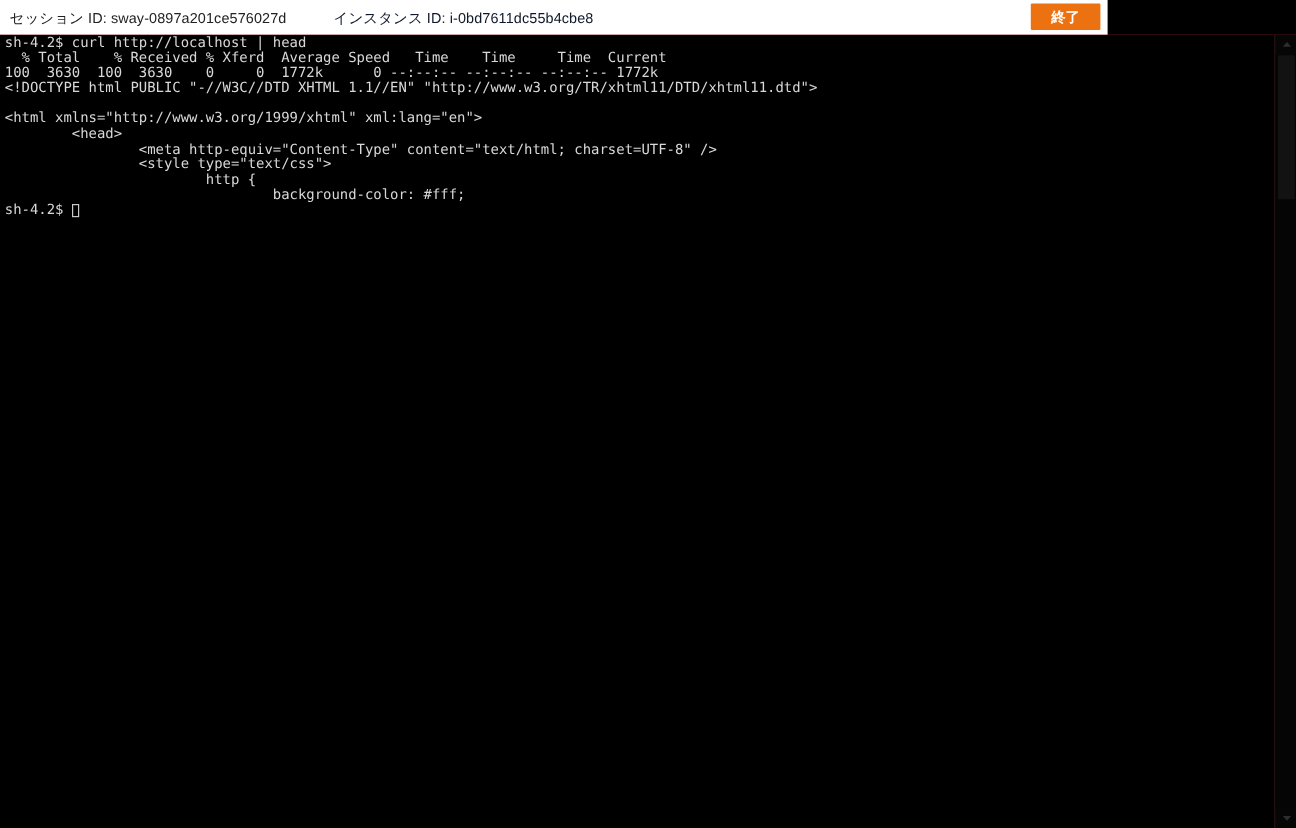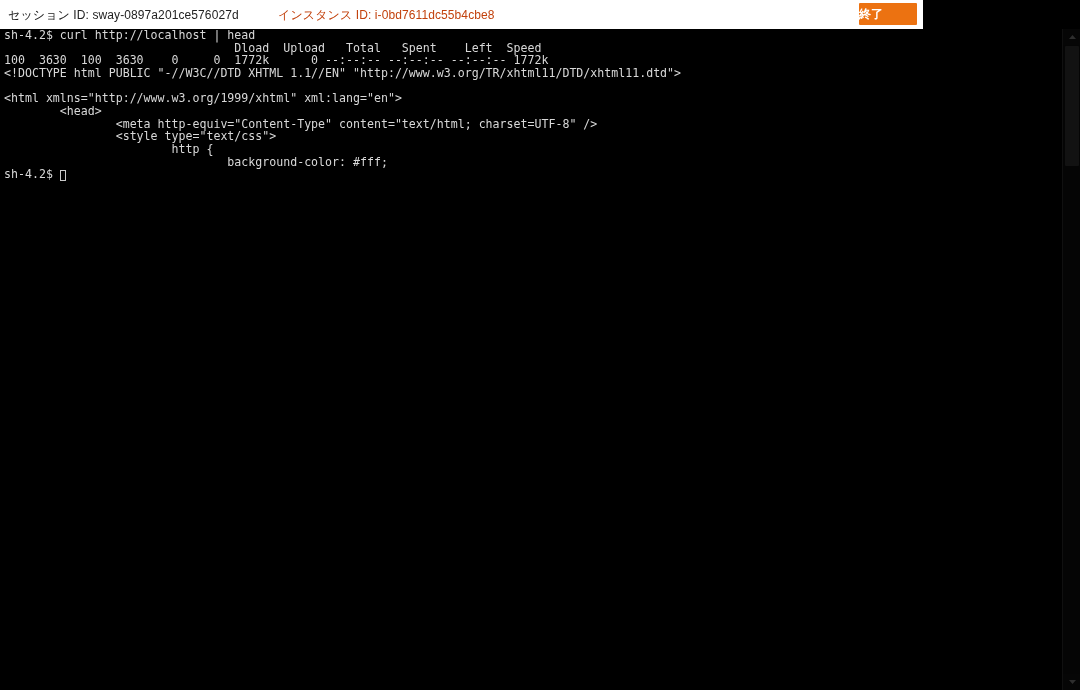--- a/index.html
+++ b/index.html
@@ -31,39 +31,39 @@
     font-size: 12px;
     color: #222222;
     white-space: nowrap;
     letter-spacing: 0.1px;
   }
   .instance-id {
     position: absolute;
     left: 278px;
     top: 7px;
     font-size: 12px;
-    color: #c2410c;
+    color: #0f172a;
     white-space: nowrap;
     letter-spacing: 0.1px;
     text-align: center;
   }
   .end-button {
     position: absolute;
     right: 6px;
     top: 3px;
     width: 58px;
     height: 22px;
     background: #ec7211;
     border: none;
     color: #ffffff;
     font-family: "Liberation Sans", sans-serif;
     font-size: 12px;
     font-weight: bold;
     line-height: 22px;
-    text-align: left;
+    text-align: center;
     padding: 0;
     cursor: pointer;
     border-radius: 1px;
     margin-left: 24px;
   }
 
   
   .terminal-wrap {
     position: absolute;
     left: 0;
@@ -166,21 +166,21 @@
 
 <div class="session-bar">
   <div class="session-id">セッション ID: sway-0897a201ce576027d</div>
   <div class="instance-id">インスタンス ID: i-0bd7611dc55b4cbe8</div>
   <button class="end-button">終了</button>
 </div>
 
 <div class="terminal-wrap">
   <div class="terminal-screen" id="terminal-screen">
       <div class="term-line">sh-4.2$ curl http://localhost | head</div>
-      <div class="term-line">                                 Dload  Upload   Total   Spent    Left  Speed</div>
+      <div class="term-line">  % Total    % Received % Xferd  Average Speed   Time    Time     Time  Current</div>
       <div class="term-line">100  3630  100  3630    0     0  1772k      0 --:--:-- --:--:-- --:--:-- 1772k</div>
       <div class="term-line">&lt;!DOCTYPE html PUBLIC "-//W3C//DTD XHTML 1.1//EN" "http://www.w3.org/TR/xhtml11/DTD/xhtml11.dtd"&gt;</div>
       <div class="term-line blank"> </div>
       <div class="term-line">&lt;html xmlns="http://www.w3.org/1999/xhtml" xml:lang="en"&gt;</div>
       <div class="term-line">        &lt;head&gt;</div>
       <div class="term-line">                &lt;meta http-equiv="Content-Type" content="text/html; charset=UTF-8" /&gt;</div>
       <div class="term-line">                &lt;style type="text/css"&gt;</div>
       <div class="term-line">                        http {</div>
       <div class="term-line">                                background-color: #fff;</div>
       <div class="cursor-line"><span>sh-4.2$ </span><span class="cursor-block"></span></div>

